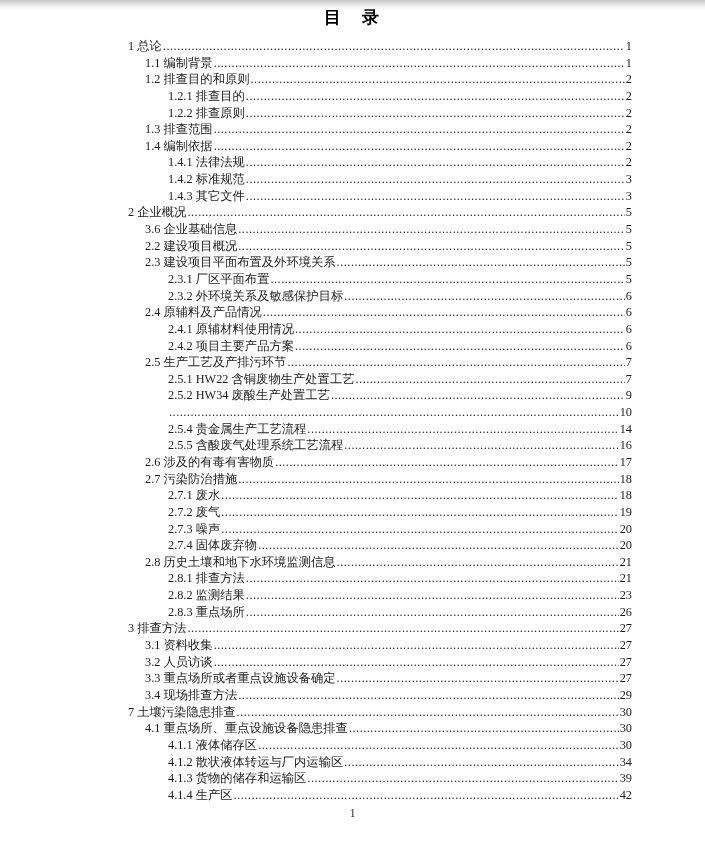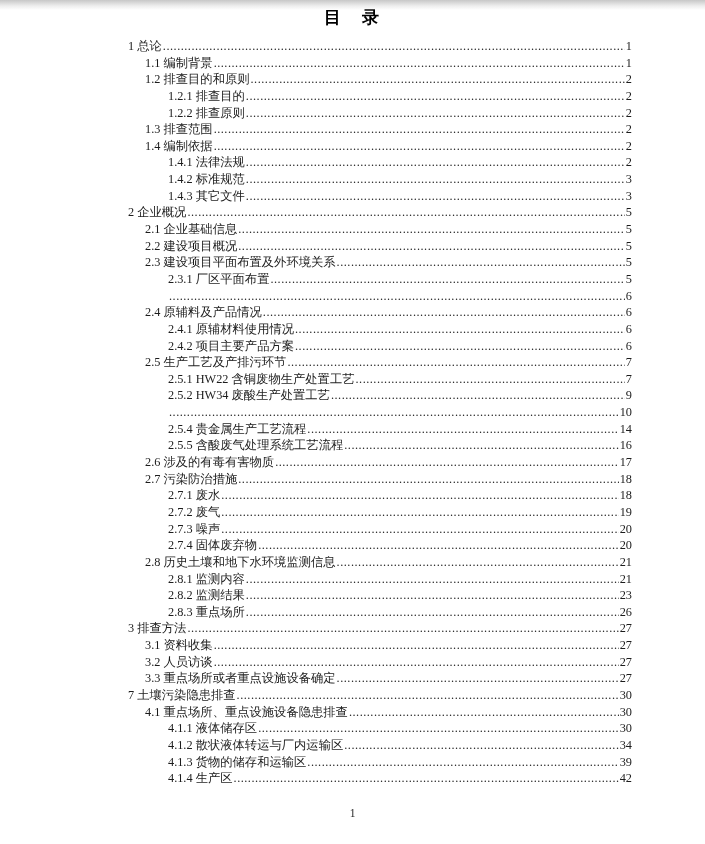--- a/index.html
+++ b/index.html
@@ -42,21 +42,21 @@
   .toc-row {
     display: flex;
     align-items: baseline;
     height: 16.65px;
     font-size: 12.3px;
     line-height: 16.65px;
     white-space: nowrap;
   }
   .toc-row.level-1 { padding-left: 0; }
   .toc-row.level-2 { padding-left: 17px; }
-  .toc-row.level-3 { padding-left: 40px; }
+  .toc-row.level-3 { padding-left: 40px; align-items: flex-end; }
   .toc-text { white-space: nowrap; }
   .dots {
     flex: 1;
     overflow: hidden;
     white-space: nowrap;
     margin: 0 1px;
     color: #2a2a2a;
     letter-spacing: 0.5px;
   }
   .dots::after {
@@ -130,40 +130,41 @@
       <span class="toc-text">1.4.3 其它文件</span>
       <span class="dots"></span>
       <span class="toc-page">3</span>
     </div>
     <div class="toc-row level-1">
       <span class="toc-text">2 企业概况</span>
       <span class="dots"></span>
       <span class="toc-page">5</span>
     </div>
     <div class="toc-row level-2">
-      <span class="toc-text">2.1 企业基础信息</span>
+      <span class="toc-text">3.6 企业基础信息</span>
       <span class="dots"></span>
       <span class="toc-page">5</span>
     </div>
     <div class="toc-row level-2">
       <span class="toc-text">2.2 建设项目概况</span>
       <span class="dots"></span>
       <span class="toc-page">5</span>
     </div>
     <div class="toc-row level-2">
       <span class="toc-text">2.3 建设项目平面布置及外环境关系</span>
       <span class="dots"></span>
       <span class="toc-page">5</span>
     </div>
     <div class="toc-row level-3">
       <span class="toc-text">2.3.1 厂区平面布置</span>
       <span class="dots"></span>
       <span class="toc-page">5</span>
     </div>
     <div class="toc-row level-3">
+      <span class="toc-text">2.3.2 外环境关系及敏感保护目标</span>
       <span class="dots"></span>
       <span class="toc-page">6</span>
     </div>
     <div class="toc-row level-2">
       <span class="toc-text">2.4 原辅料及产品情况</span>
       <span class="dots"></span>
       <span class="toc-page">6</span>
     </div>
     <div class="toc-row level-3">
       <span class="toc-text">2.4.1 原辅材料使用情况</span>
@@ -233,21 +234,21 @@
       <span class="toc-text">2.7.4 固体废弃物</span>
       <span class="dots"></span>
       <span class="toc-page">20</span>
     </div>
     <div class="toc-row level-2">
       <span class="toc-text">2.8 历史土壤和地下水环境监测信息</span>
       <span class="dots"></span>
       <span class="toc-page">21</span>
     </div>
     <div class="toc-row level-3">
-      <span class="toc-text">2.8.1 监测内容</span>
+      <span class="toc-text">2.8.1 排查方法</span>
       <span class="dots"></span>
       <span class="toc-page">21</span>
     </div>
     <div class="toc-row level-3">
       <span class="toc-text">2.8.2 监测结果</span>
       <span class="dots"></span>
       <span class="toc-page">23</span>
     </div>
     <div class="toc-row level-3">
       <span class="toc-text">2.8.3 重点场所</span>
@@ -267,20 +268,25 @@
     <div class="toc-row level-2">
       <span class="toc-text">3.2 人员访谈</span>
       <span class="dots"></span>
       <span class="toc-page">27</span>
     </div>
     <div class="toc-row level-2">
       <span class="toc-text">3.3 重点场所或者重点设施设备确定</span>
       <span class="dots"></span>
       <span class="toc-page">27</span>
     </div>
+    <div class="toc-row level-2">
+      <span class="toc-text">3.4 现场排查方法</span>
+      <span class="dots"></span>
+      <span class="toc-page">29</span>
+    </div>
     <div class="toc-row level-1">
       <span class="toc-text">7 土壤污染隐患排查</span>
       <span class="dots"></span>
       <span class="toc-page">30</span>
     </div>
     <div class="toc-row level-2">
       <span class="toc-text">4.1 重点场所、重点设施设备隐患排查</span>
       <span class="dots"></span>
       <span class="toc-page">30</span>
     </div>

